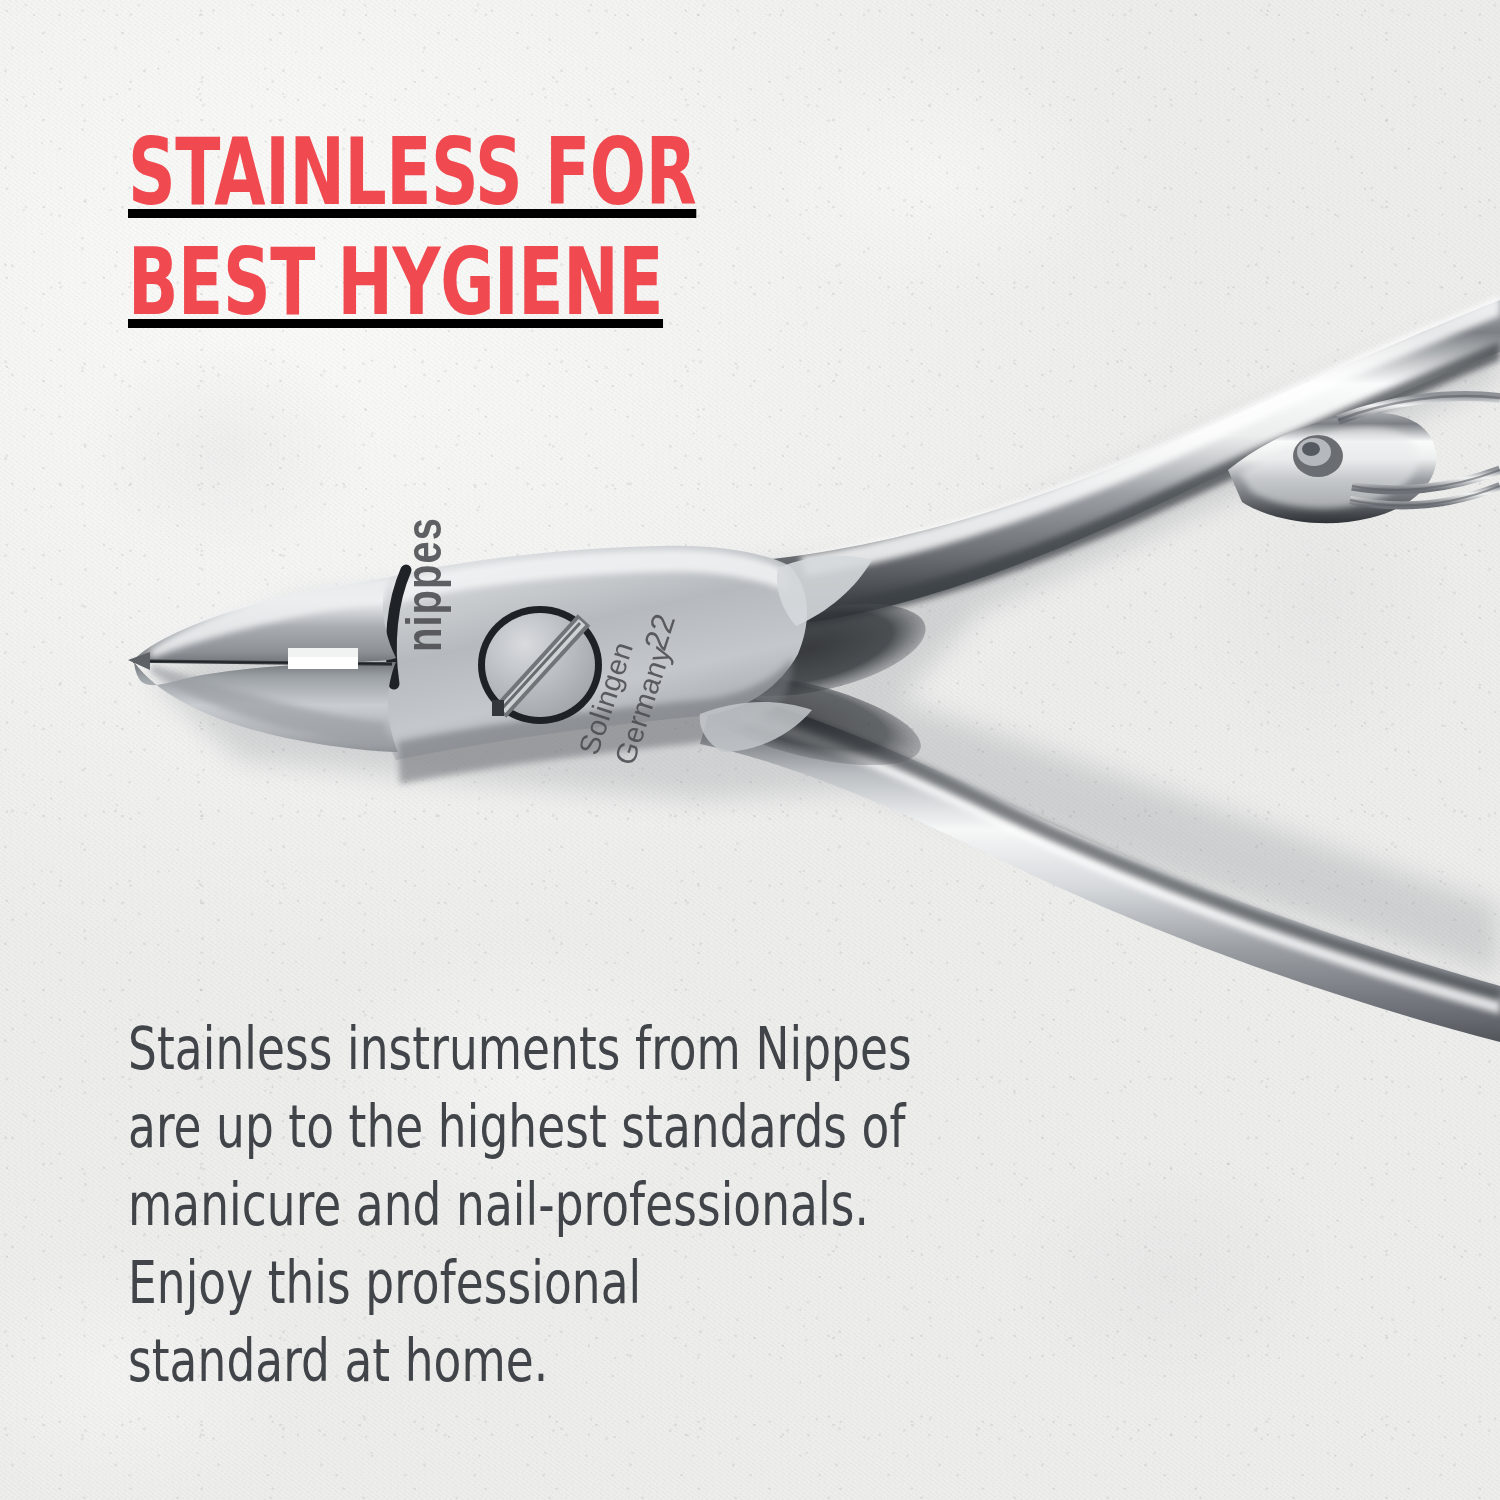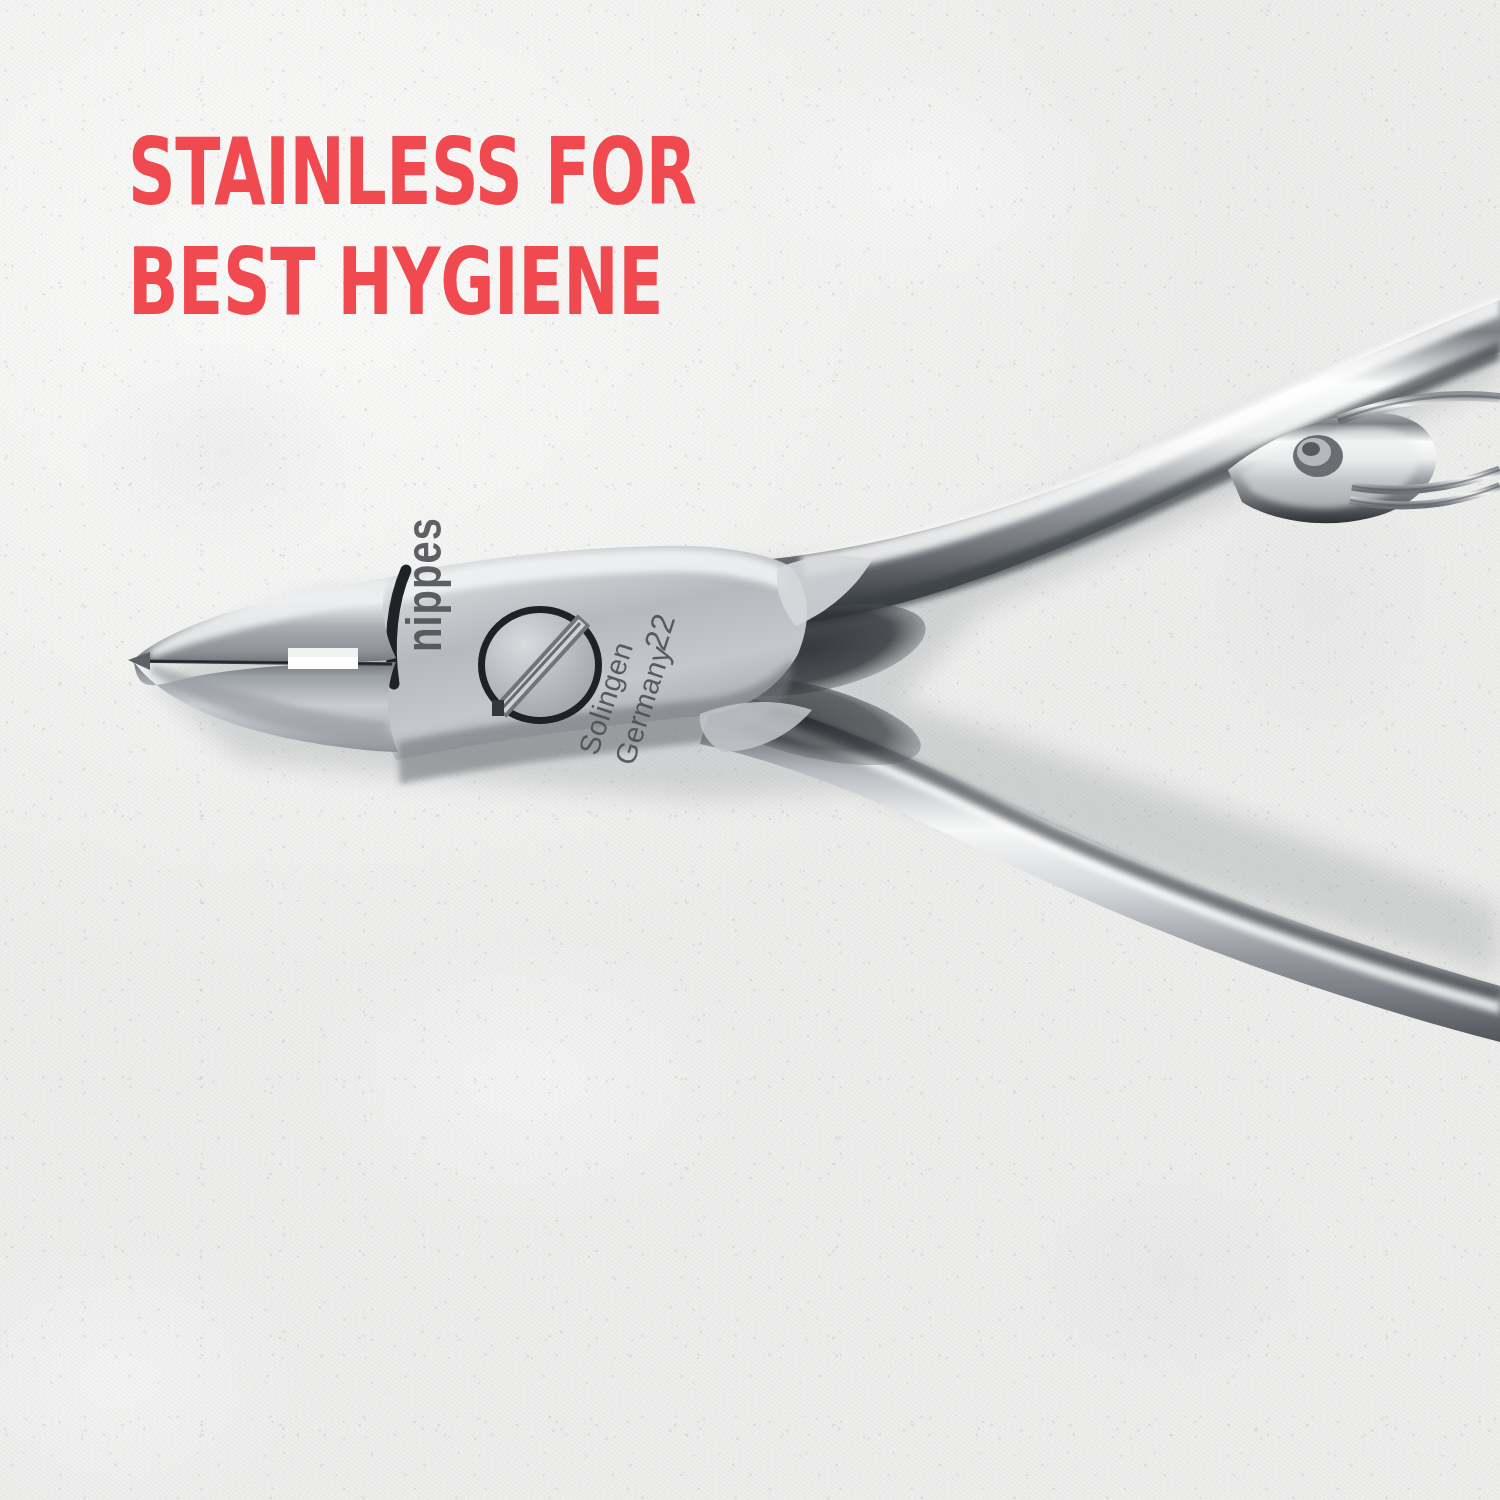--- a/index.html
+++ b/index.html
@@ -65,20 +65,21 @@
       radial-gradient(ellipse 300px 200px at 35% 72%, rgba(255,255,255,.70), transparent 72%),
       radial-gradient(ellipse 220px 170px at 78% 85%, rgba(199,200,202,.24), transparent 72%),
       radial-gradient(ellipse 250px 190px at 8% 92%, rgba(255,255,255,.65), transparent 72%);
   }
 
   
   .headline{
     position:absolute;
     left:128px; top:118px;
     width:760px;
+    text-decoration:underline;
   }
   .headline .hl{
     display:block;
     color:#f0494f;
     font-family:"Liberation Sans Narrow","DejaVu Sans Condensed","Liberation Sans", sans-serif;
     font-weight:700;
     font-size:92px;
     line-height:110px;
     letter-spacing:-0.5px;
     transform:scaleX(.80);
@@ -372,14 +373,21 @@
     <div class="engrave eng-solingen">Solingen</div>
     <div class="engrave eng-germany">Germany</div>
     <div class="engrave eng-22">22</div>
   </div>
 
   <div class="headline">
     <span class="hl">STAINLESS FOR</span>
     <span class="hl">BEST HYGIENE</span>
   </div>
 
+  <div class="bodycopy">
+    <span class="bl">Stainless instruments from Nippes</span>
+    <span class="bl">are up to the highest standards of</span>
+    <span class="bl">manicure and nail-professionals.</span>
+    <span class="bl">Enjoy this professional</span>
+    <span class="bl">standard at home.</span>
+  </div>
 
 </div>
 
 </body></html>

